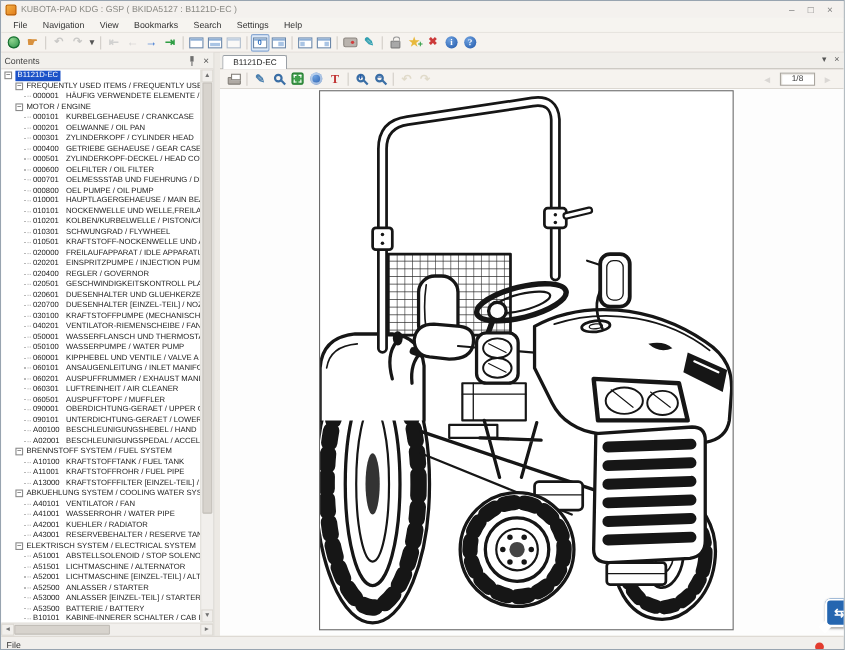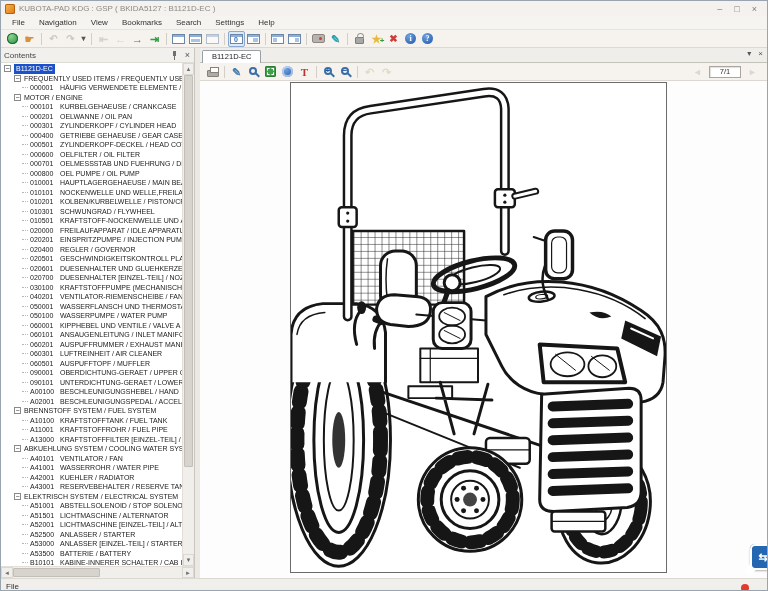--- a/index.html
+++ b/index.html
@@ -538,21 +538,21 @@
               <span class="glyph">↶</span>
             </span>
             <span class="tb-btn ic-view disabled">
               <span class="glyph">↷</span>
             </span>
           </div>
         <div class="it-right">
           <span class="tb-btn pg-arrow disabled">
               <span class="glyph">◄</span>
             </span>
-          <span class="page-box">7/1</span>
+          <span class="page-box">1/8</span>
           <span class="tb-btn pg-arrow disabled">
               <span class="glyph">►</span>
             </span>
         </div>
       </div>
       <div class="canvas">
         <div class="page">
           <svg viewBox="0 0 377 490">
             <defs>
               <pattern id="mesh" width="7" height="7" patternUnits="userSpaceOnUse">

